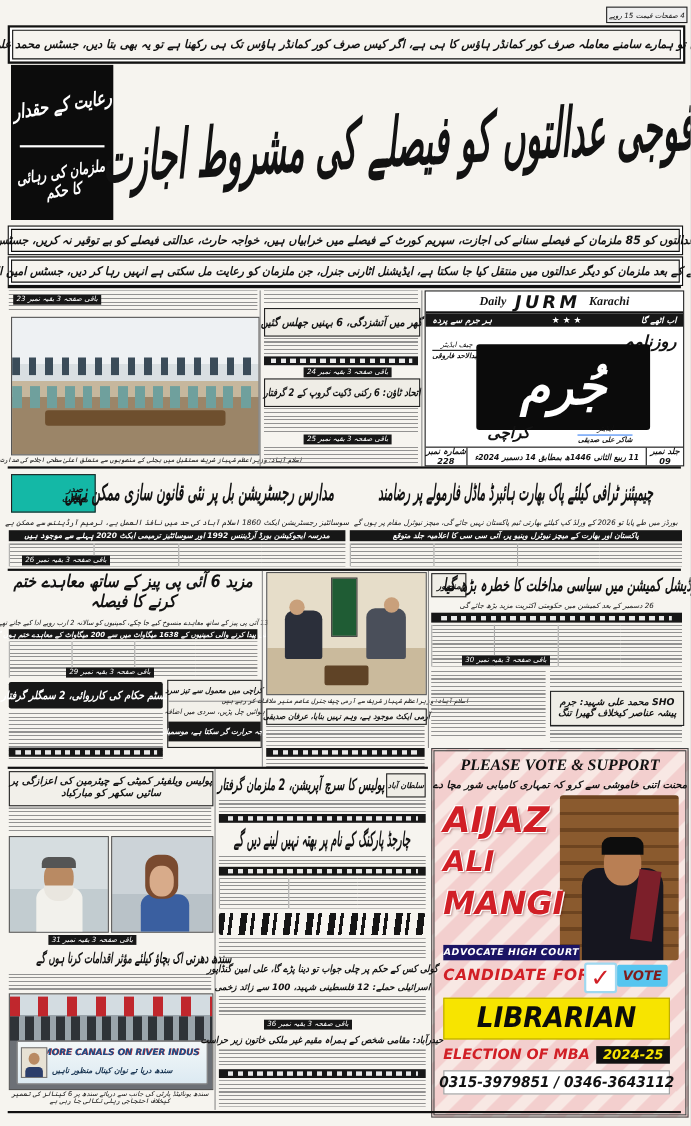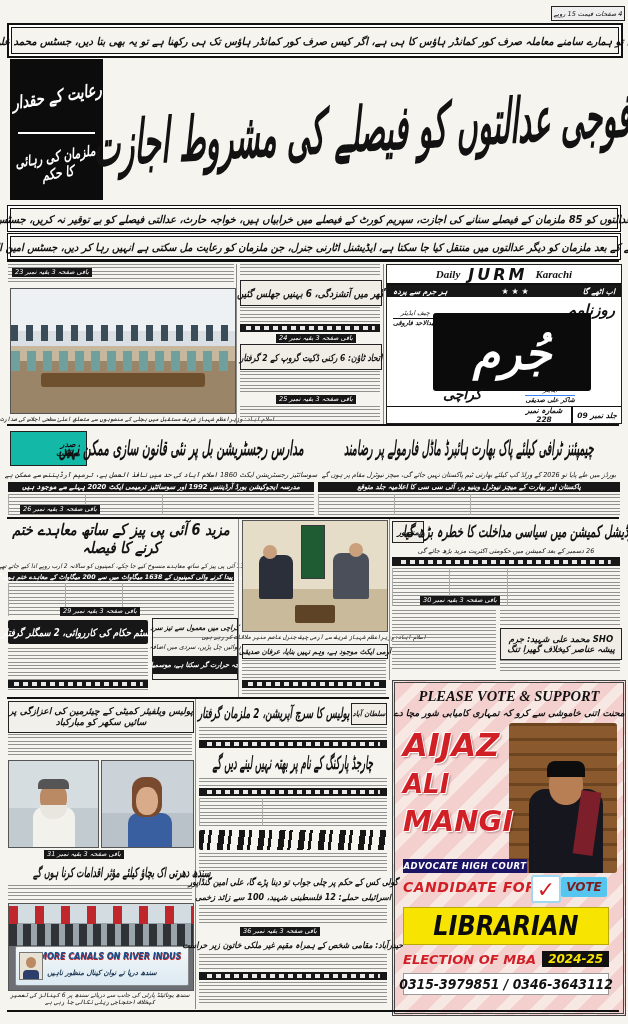--- a/index.html
+++ b/index.html
@@ -111,20 +111,23 @@
         <span class="sc bold" style="color:#fff;font-size:44px;transform:scaleY(1.05);">جُرم</span>
       </div>
       <span class="abs bold rtl" style="left:12px;bottom:4px;font-size:14px;margin-left:44px;">کراچی</span>
       <div class="abs rtl" style="right:46px;bottom:1px;text-align:center;font-size:6.5px;line-height:1.35;">
         <div style="border-bottom:1px solid #3b82f6;">ایڈیٹر</div>
         <div class="bold">شاکر علی صدیقی</div>
       </div>
     </div>
     <div class="rtl" style="height:16px;border-top:1.5px solid #111;display:flex;font-size:7.5px;font-weight:bold;">
       <div class="c" style="width:48px;border-left:1px solid #111;">جلد نمبر 09</div>
+      <div class="c" style="flex:1;">
+          <span class="sc" style="transform:scaleX(.92);">11 ربیع الثانی 1446ھ بمطابق 14 دسمبر 2024ء</span>
+        </div>
       <div class="c" style="width:54px;border-right:1px solid #111;">شمارہ نمبر 228</div>
     </div>
   </div>
 
   <div class="abs hrule" style="left:7px;top:424px;width:612px;height:1.5px;"></div>
 
   <div class="abs" style="left:8px;top:428px;width:306px;height:40px;">
     <div class="abs c b1" style="left:2px;top:3px;width:36px;height:33px;font-size:8px;font-weight:bold;background:#14b8a6;padding-left:39px;">
       <span class="rtl" style="white-space:normal;text-align:center;">صدر مملکت</span>
     </div>

